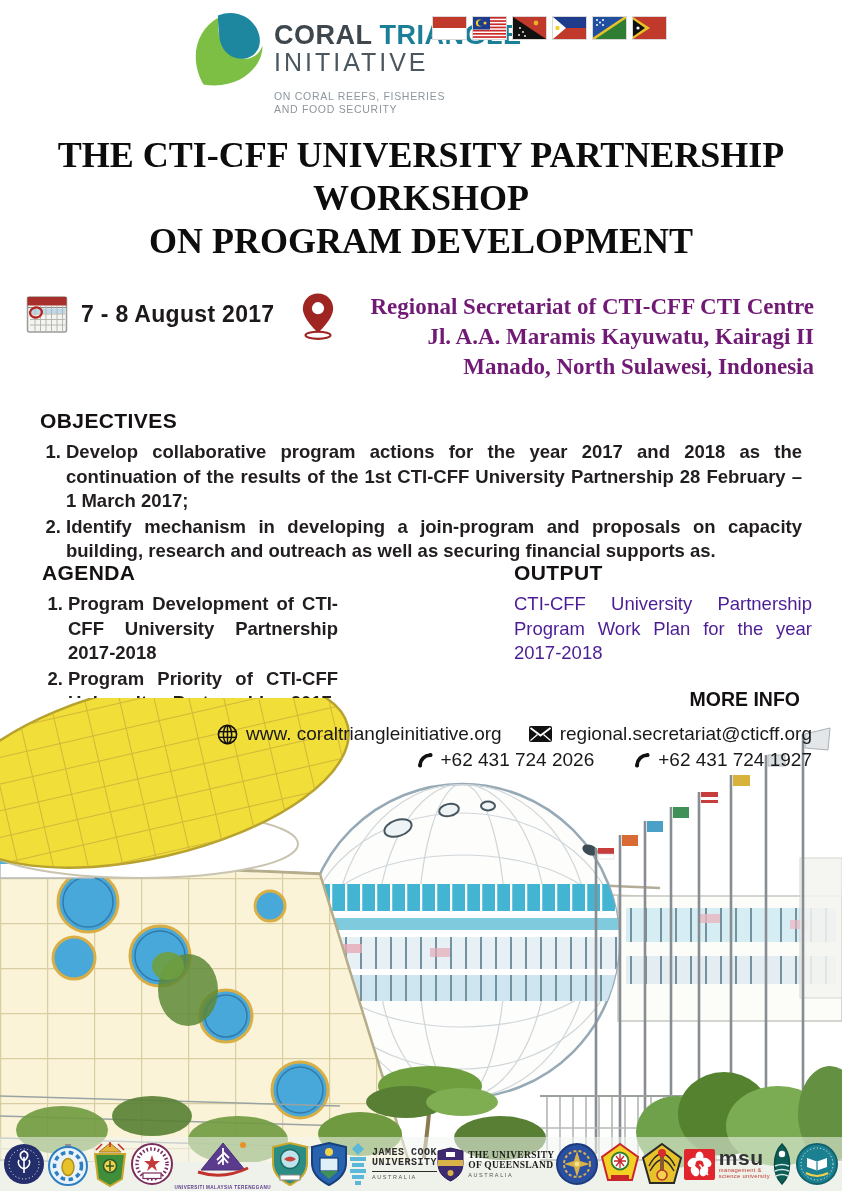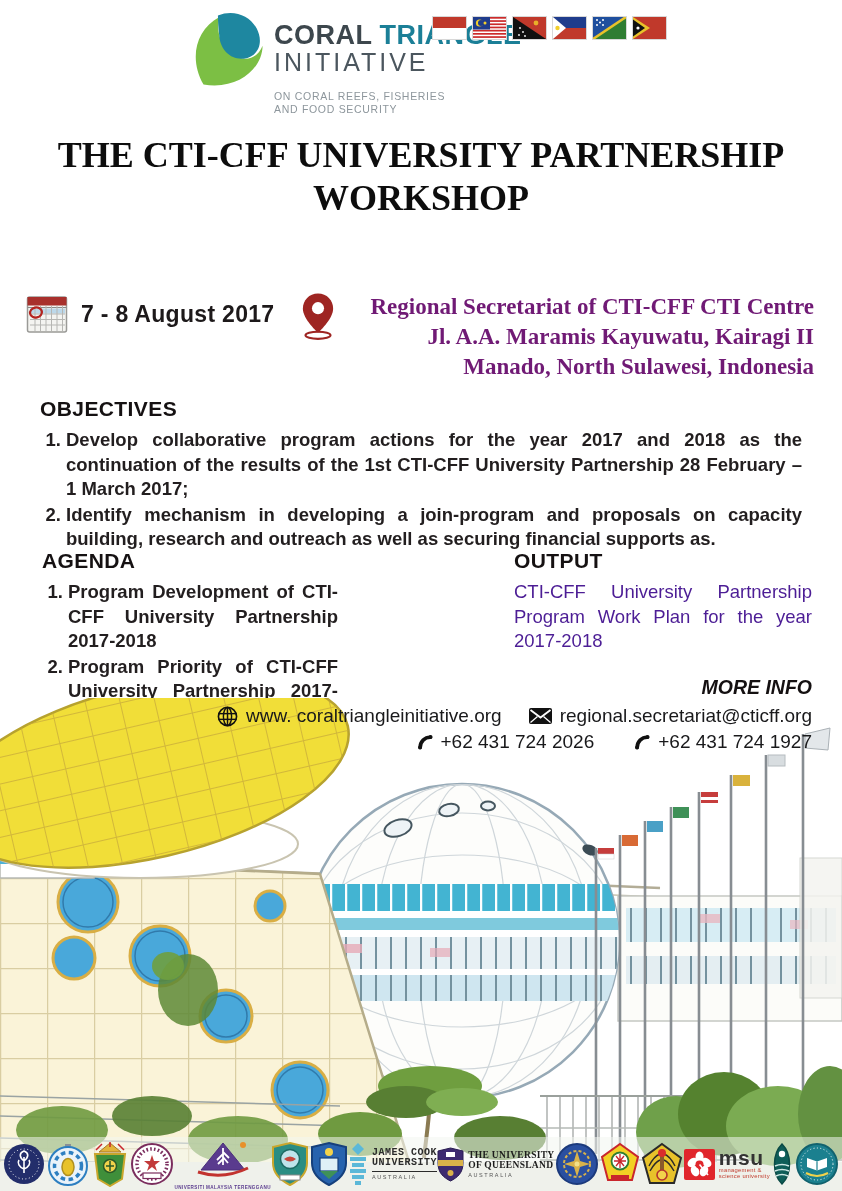--- a/index.html
+++ b/index.html
@@ -19,31 +19,31 @@
   .title{position:absolute;left:30px;right:30px;top:110px;text-align:center;
          font-family:"Liberation Serif",serif;font-weight:bold;font-size:36px;line-height:43px;color:#0d0d0d;}
   .title span{display:block;}
   
   .date-block{position:absolute;left:26px;top:294px;display:flex;gap:13px;align-items:flex-start;}
   .date-text{font-size:23px;font-weight:bold;letter-spacing:.3px;padding-top:7px;}
   .venue-block{position:absolute;left:300px;top:292px;width:514px;display:flex;gap:9px;}
   .venue-lines{width:469px;text-align:right;font-family:"Liberation Serif",serif;
                font-weight:bold;font-size:23px;line-height:30px;color:#701a75;}
   
-  .sec-h{font-size:21px;font-weight:800;letter-spacing:.4px;margin:0 0 7px 0;color:#151112;}
+  .sec-h{font-size:21px;font-weight:800;letter-spacing:.4px;margin:12px 0 7px 0;color:#151112;}
   .num-list{margin:0;padding-left:26px;font-weight:bold;}
   .num-list li{font-size:18.5px;line-height:24.5px;text-align:justify;color:#221e1f;}
   .num-list li + li{margin-top:1px;}
   .objectives{position:absolute;left:40px;top:397px;width:762px;}
   .agenda{position:absolute;left:42px;top:549px;width:296px;}
   .output{position:absolute;left:514px;top:549px;width:298px;}
   .output p{margin:7px 0 0 0;font-size:18.5px;line-height:24.5px;text-align:justify;color:#4c1d95;}
   
   .more-info{position:absolute;right:30px;top:676px;width:660px;z-index:3;}
-  .mi-h{text-align:right;font-size:19.5px;font-weight:800;margin:0;color:#141011;font-style:italic;}
+  .mi-h{text-align:right;font-size:19.5px;font-weight:800;margin:12px;color:#141011;}
   .mi-row{display:flex;justify-content:flex-end;align-items:center;margin-top:6px;}
   .mi-row1{gap:27px;}
   .mi-row2{gap:40px;margin-top:4px;}
   .mi-item{display:flex;align-items:center;gap:8px;font-size:19px;color:#19191b;white-space:nowrap;}
   
   .illustration{position:absolute;left:0;top:698px;width:842px;height:493px;z-index:1;}
   .logo-strip{position:absolute;left:0;bottom:0;width:842px;height:54px;z-index:4;
               background:rgba(243,245,240,.55);display:flex;align-items:center;
               justify-content:space-evenly;padding:0 3px;box-sizing:border-box;}
   .logo-item{display:flex;align-items:center;gap:4px;flex:0 0 auto;}
@@ -135,20 +135,21 @@
         <polygon points="0,0 17,11 0,22" fill="#e8c22a"></polygon>
         <polygon points="0,2.5 12,11 0,19.5" fill="#111111"></polygon>
         <circle cx="5" cy="11" r="1.6" fill="#ffffff"></circle>
       </svg>
     </div>
   </header>
 
   <h1 class="title">
     <span>THE CTI-CFF UNIVERSITY PARTNERSHIP</span>
     <span>WORKSHOP</span>
+    <span>ON PROGRAM DEVELOPMENT</span>
   </h1>
 
   <div class="date-block">
     <svg width="42" height="41" viewBox="0 0 42 41">
       <rect x="1.5" y="3" width="39" height="35" rx="2" fill="#f4f4f1" stroke="#9a9a97" stroke-width="1.5"></rect>
       <rect x="1.5" y="3" width="39" height="8.5" fill="#a8302c"></rect>
       <line x1="1.5" y1="13.5" x2="40.5" y2="13.5" stroke="#8c8c8a" stroke-width="1"></line>
       <rect x="4" y="14.5" width="35" height="5" fill="#bcd8ea"></rect>
       <g stroke="#b6b6b3" stroke-width="1">
         <line x1="9" y1="12" x2="9" y2="37"></line>

